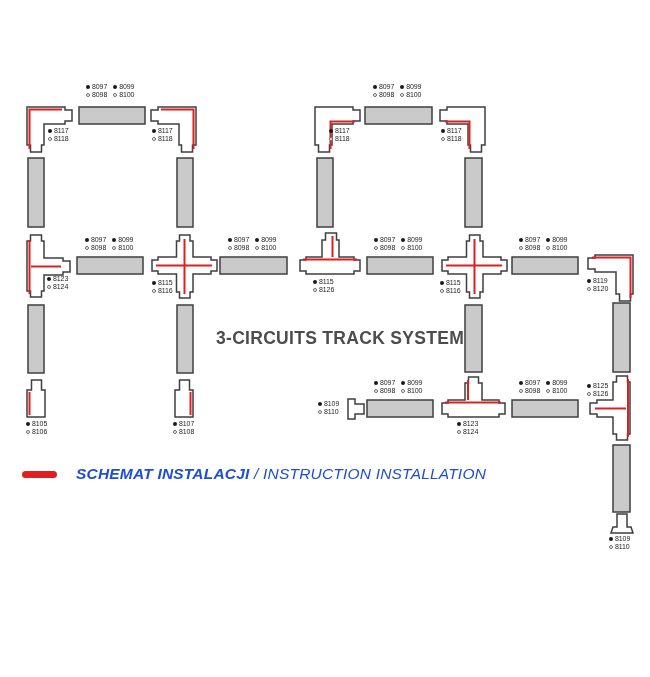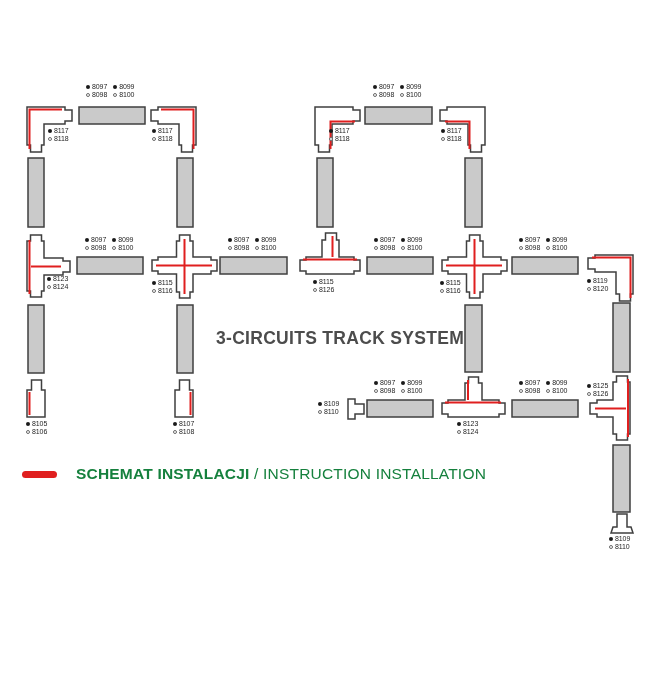--- a/index.html
+++ b/index.html
@@ -23,21 +23,21 @@
   .lrow{display:flex;align-items:center;gap:2px;height:8px;}
   .dot{width:4px;height:4px;border-radius:50%;box-sizing:border-box;flex:0 0 auto;}
   .dot.f{background:#1a1a1a;}
   .dot.o{border:1px solid #6a6a6a;background:#fff;}
   .title{
     position:absolute;left:205px;top:328px;width:270px;text-align:center;
     font-size:17.5px;font-weight:700;color:var(--title-text);letter-spacing:0.3px;
   }
   .legend{position:absolute;left:22px;top:465px;display:flex;gap:19px;align-items:flex-start;}
   .legend-swatch{width:35px;height:7px;border-radius:4px;background:var(--accent-red);margin-top:6px;}
-  .legend-line1{font-size:15.5px;color:#15803d;letter-spacing:0.2px;white-space:nowrap;}
+  .legend-line1{font-size:15.5px;color:#1d4ed8;letter-spacing:0.2px;white-space:nowrap;font-style:italic;}
   .lg-bold{font-weight:700;}
   .legend-line2{font-size:10.5px;color:#3d3d3d;margin-top:2px;letter-spacing:0.2px;white-space:nowrap;}
 </style>
 </head>
 <body>
 
 <div id="canvas">
 
   <svg id="diagram-svg" width="650" height="677" viewBox="0 0 650 677">
 

